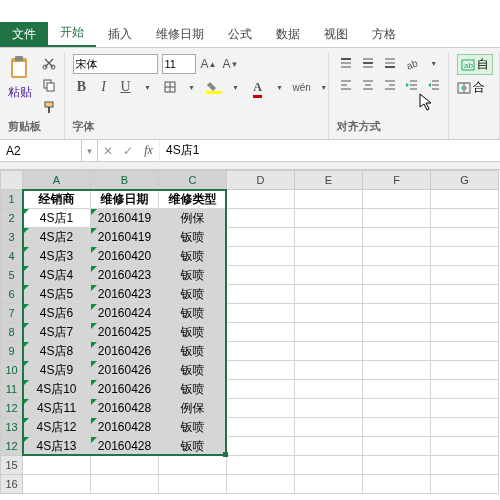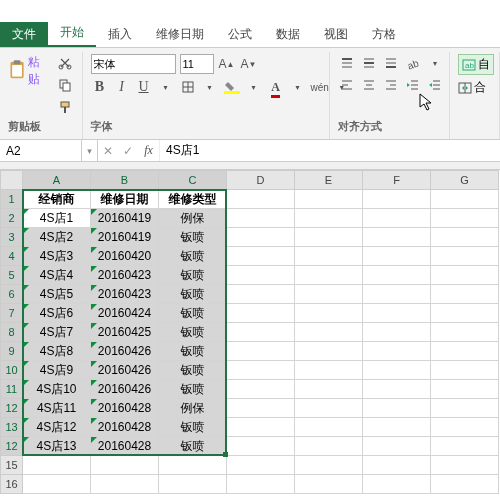--- a/index.html
+++ b/index.html
@@ -10,21 +10,21 @@
   .menubar .file-tab { background: #217346; color: #fff; padding: 4px 12px; font-size: 12px; }
   .menubar .tab { padding: 4px 12px; color: #444; font-size: 12px; }
   .menubar .tab.active { color: #217346; border-bottom: 2px solid #217346; }
 
   
   .ribbon { background: #f3f3f3; height: 92px; border-bottom: 1px solid #ccc; display: flex; padding: 4px 0 0 0; }
   .ribbon-group { display: flex; flex-direction: column; padding: 2px 8px; border-right: 1px solid #ddd; }
   .ribbon-group .rows { display: flex; flex-direction: column; gap: 4px; align-items: flex-start; }
   .ribbon-group .row { display: flex; gap: 4px; align-items: center; }
   .ribbon-group-label { font-size: 11px; color: #666; margin-top: auto; padding-bottom: 3px; font-weight: bold; }
-  .paste-big { display: flex; flex-direction: row; align-items: center; color: #8b5cf6; }
+  .paste-big { display: flex; flex-direction: column; align-items: center; color: #4c1d95; }
   .paste-big svg { margin-bottom: 2px; }
   .ribbon-btn { display: inline-flex; align-items: center; justify-content: center; min-width: 18px; height: 18px; color: #555; cursor: pointer; font-size: 12px; }
   .ribbon-btn.bold { font-weight: bold; font-family: "Times New Roman"; font-size: 14px; }
   .ribbon-btn.italic { font-style: italic; font-family: "Times New Roman"; font-size: 14px; }
   .ribbon-btn.underline { text-decoration: underline; font-family: "Times New Roman"; font-size: 14px; }
   .font-select { border: 1px solid #aaa; background: #fff; font-size: 11px; height: 20px; }
   .font-name { width: 85px; padding: 0 2px; }
   .font-size { width: 34px; padding: 0 2px; }
   .align-group svg { display: block; }
   .cursor { position: absolute; pointer-events: none; z-index: 50; }

